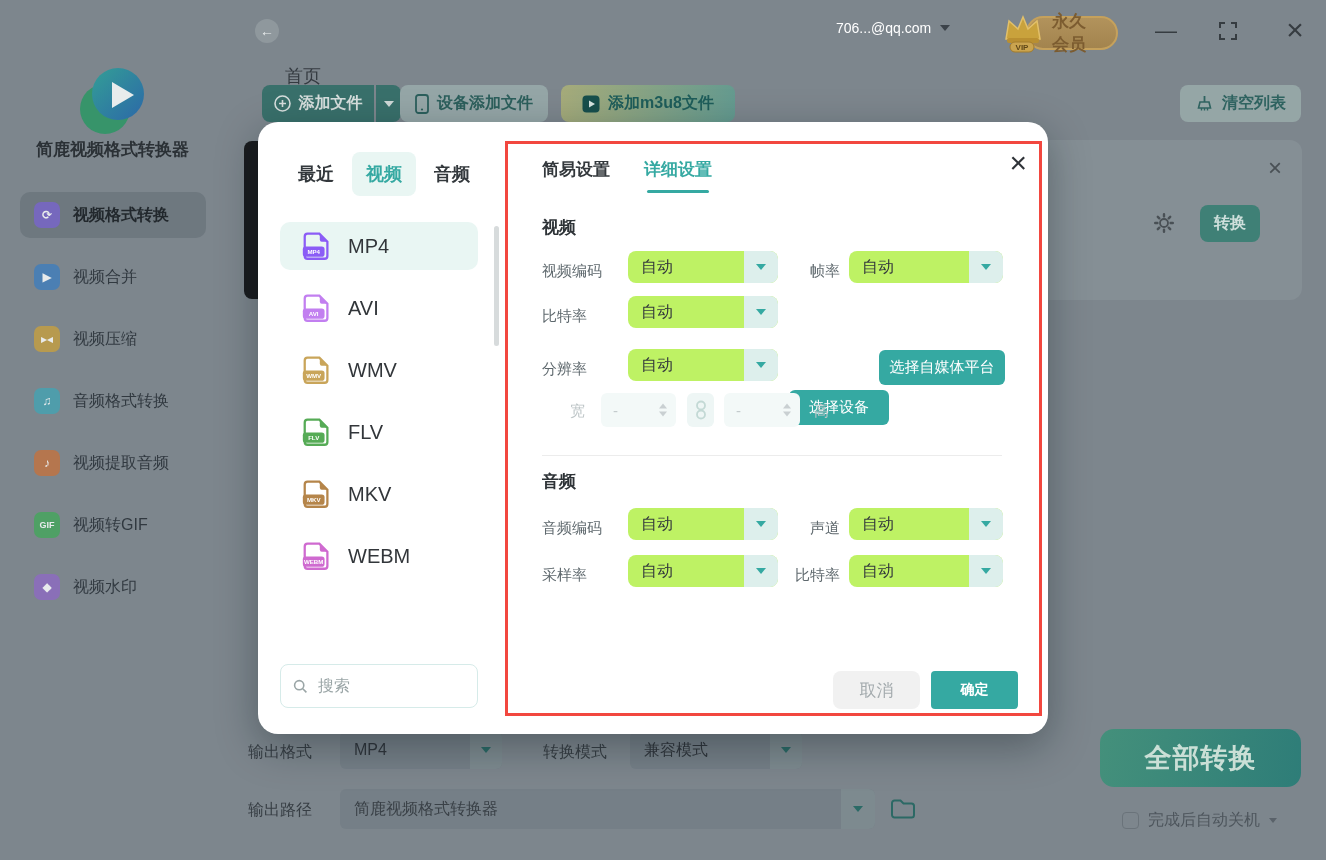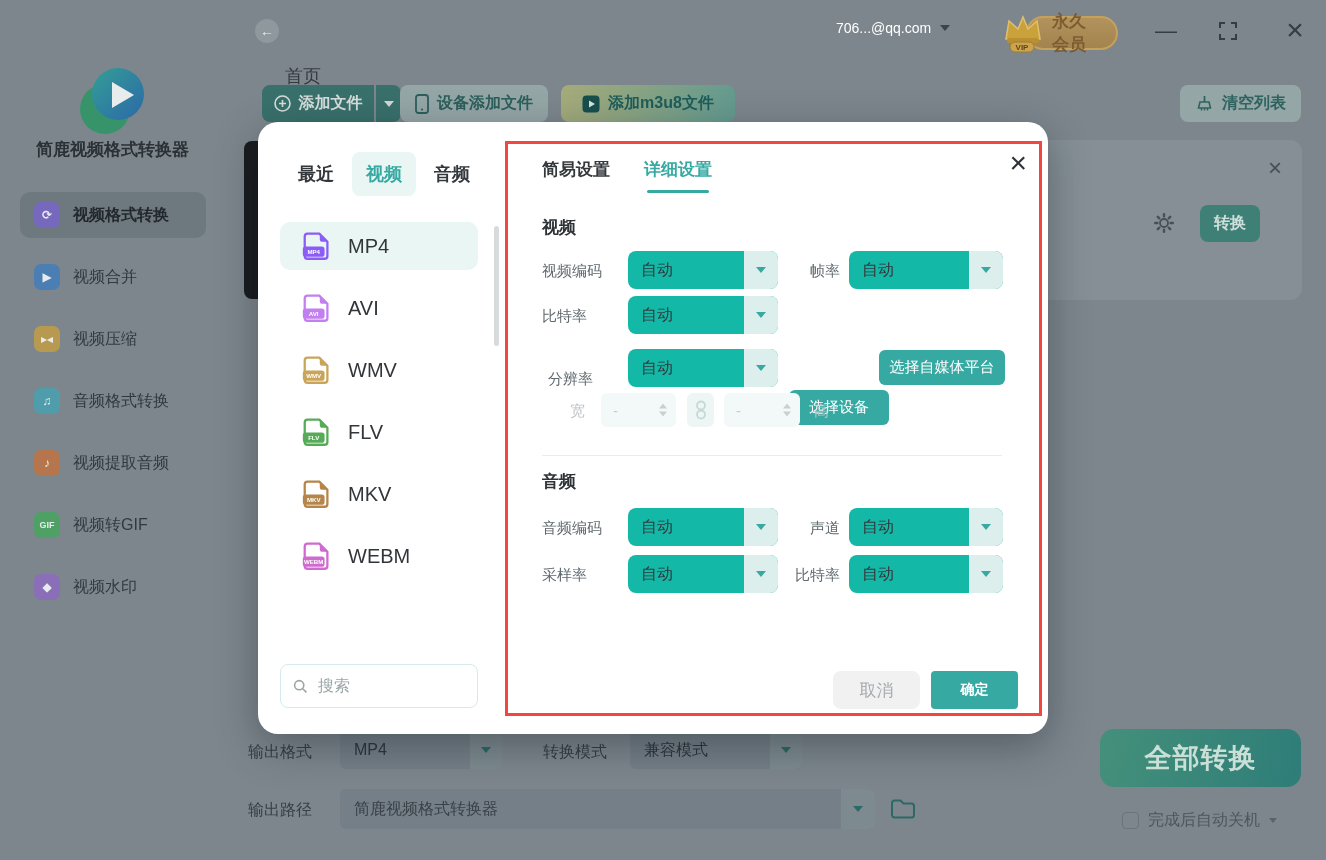--- a/index.html
+++ b/index.html
@@ -86,21 +86,21 @@
   
   .settings{position:absolute;left:247px;top:19px;width:537px;height:575px;border:3px solid #f2473f;box-sizing:border-box;background:#fff;}
   .stabs{position:absolute;left:34px;top:14px;display:flex;gap:34px;}
   .stab{font-size:17px;font-weight:bold;color:#33383c;position:relative;padding-bottom:12px;}
   .stab.active{color:#35a9a2;}
   .stab.active::after{content:'';position:absolute;left:3px;right:3px;bottom:0;height:3px;background:#35a9a2;border-radius:2px;}
   .s-close{position:absolute;right:12px;top:4px;font-size:30px;font-weight:300;color:#2f3338;line-height:30px;}
   .sec-hd{position:absolute;left:34px;font-size:17px;font-weight:bold;color:#2e3337;}
   .f-label{position:absolute;font-size:15px;color:#5f696e;}
   .f-label2{position:absolute;width:92px;text-align:right;font-size:15px;color:#5f696e;}
-  .dd{position:absolute;height:38px;background:#14b8a6;border-radius:8px;}
+  .dd{position:absolute;height:32px;background:#bef264;border-radius:8px;}
   .dd .val{position:absolute;left:13px;top:50%;transform:translateY(-50%);font-size:16px;color:#33383c;}
   .dd .cap{position:absolute;right:0;top:0;bottom:0;width:34px;background:#ddefec;border-radius:0 8px 8px 0;
     display:flex;align-items:center;justify-content:center;}
   .dd .cap i{width:0;height:0;border-left:5px solid transparent;border-right:5px solid transparent;border-top:6px solid #35a9a2;}
   .teal-btn{position:absolute;height:35px;background:#35a9a2;border-radius:6px;color:#fff;font-size:15px;
     display:flex;align-items:center;justify-content:center;}
   .spin{position:absolute;height:34px;background:#f3f9f8;border-radius:6px;}
   .spin .v{position:absolute;left:12px;top:50%;transform:translateY(-50%);font-size:15px;color:#c4cbcd;}
   .spin .arr{position:absolute;right:9px;top:50%;transform:translateY(-50%);display:flex;flex-direction:column;gap:3px;}
   .spin .arr b{width:0;height:0;border-left:4px solid transparent;border-right:4px solid transparent;}
@@ -390,21 +390,21 @@
       </div>
 
       <div class="f-label" style="left:34px;top:163px;">比特率</div>
       <div class="dd" style="left:120px;top:152px;width:150px;">
         <span class="val">自动</span>
         <span class="cap">
             <i></i>
           </span>
       </div>
 
-      <div class="f-label" style="left:40px;top:216px;margin-top:10px;">分辨率</div>
+      <div class="f-label" style="left:34px;top:216px;">分辨率</div>
       <div class="dd" style="left:120px;top:205px;width:150px;">
         <span class="val">自动</span>
         <span class="cap">
             <i></i>
           </span>
       </div>
       <div class="teal-btn" style="left:281px;top:206px;width:100px;margin-top:40px;">选择设备</div>
       <div class="teal-btn" style="left:371px;top:206px;width:126px;">选择自媒体平台</div>
 
       <div class="sz-label" style="left:62px;top:258px;">宽</div>

